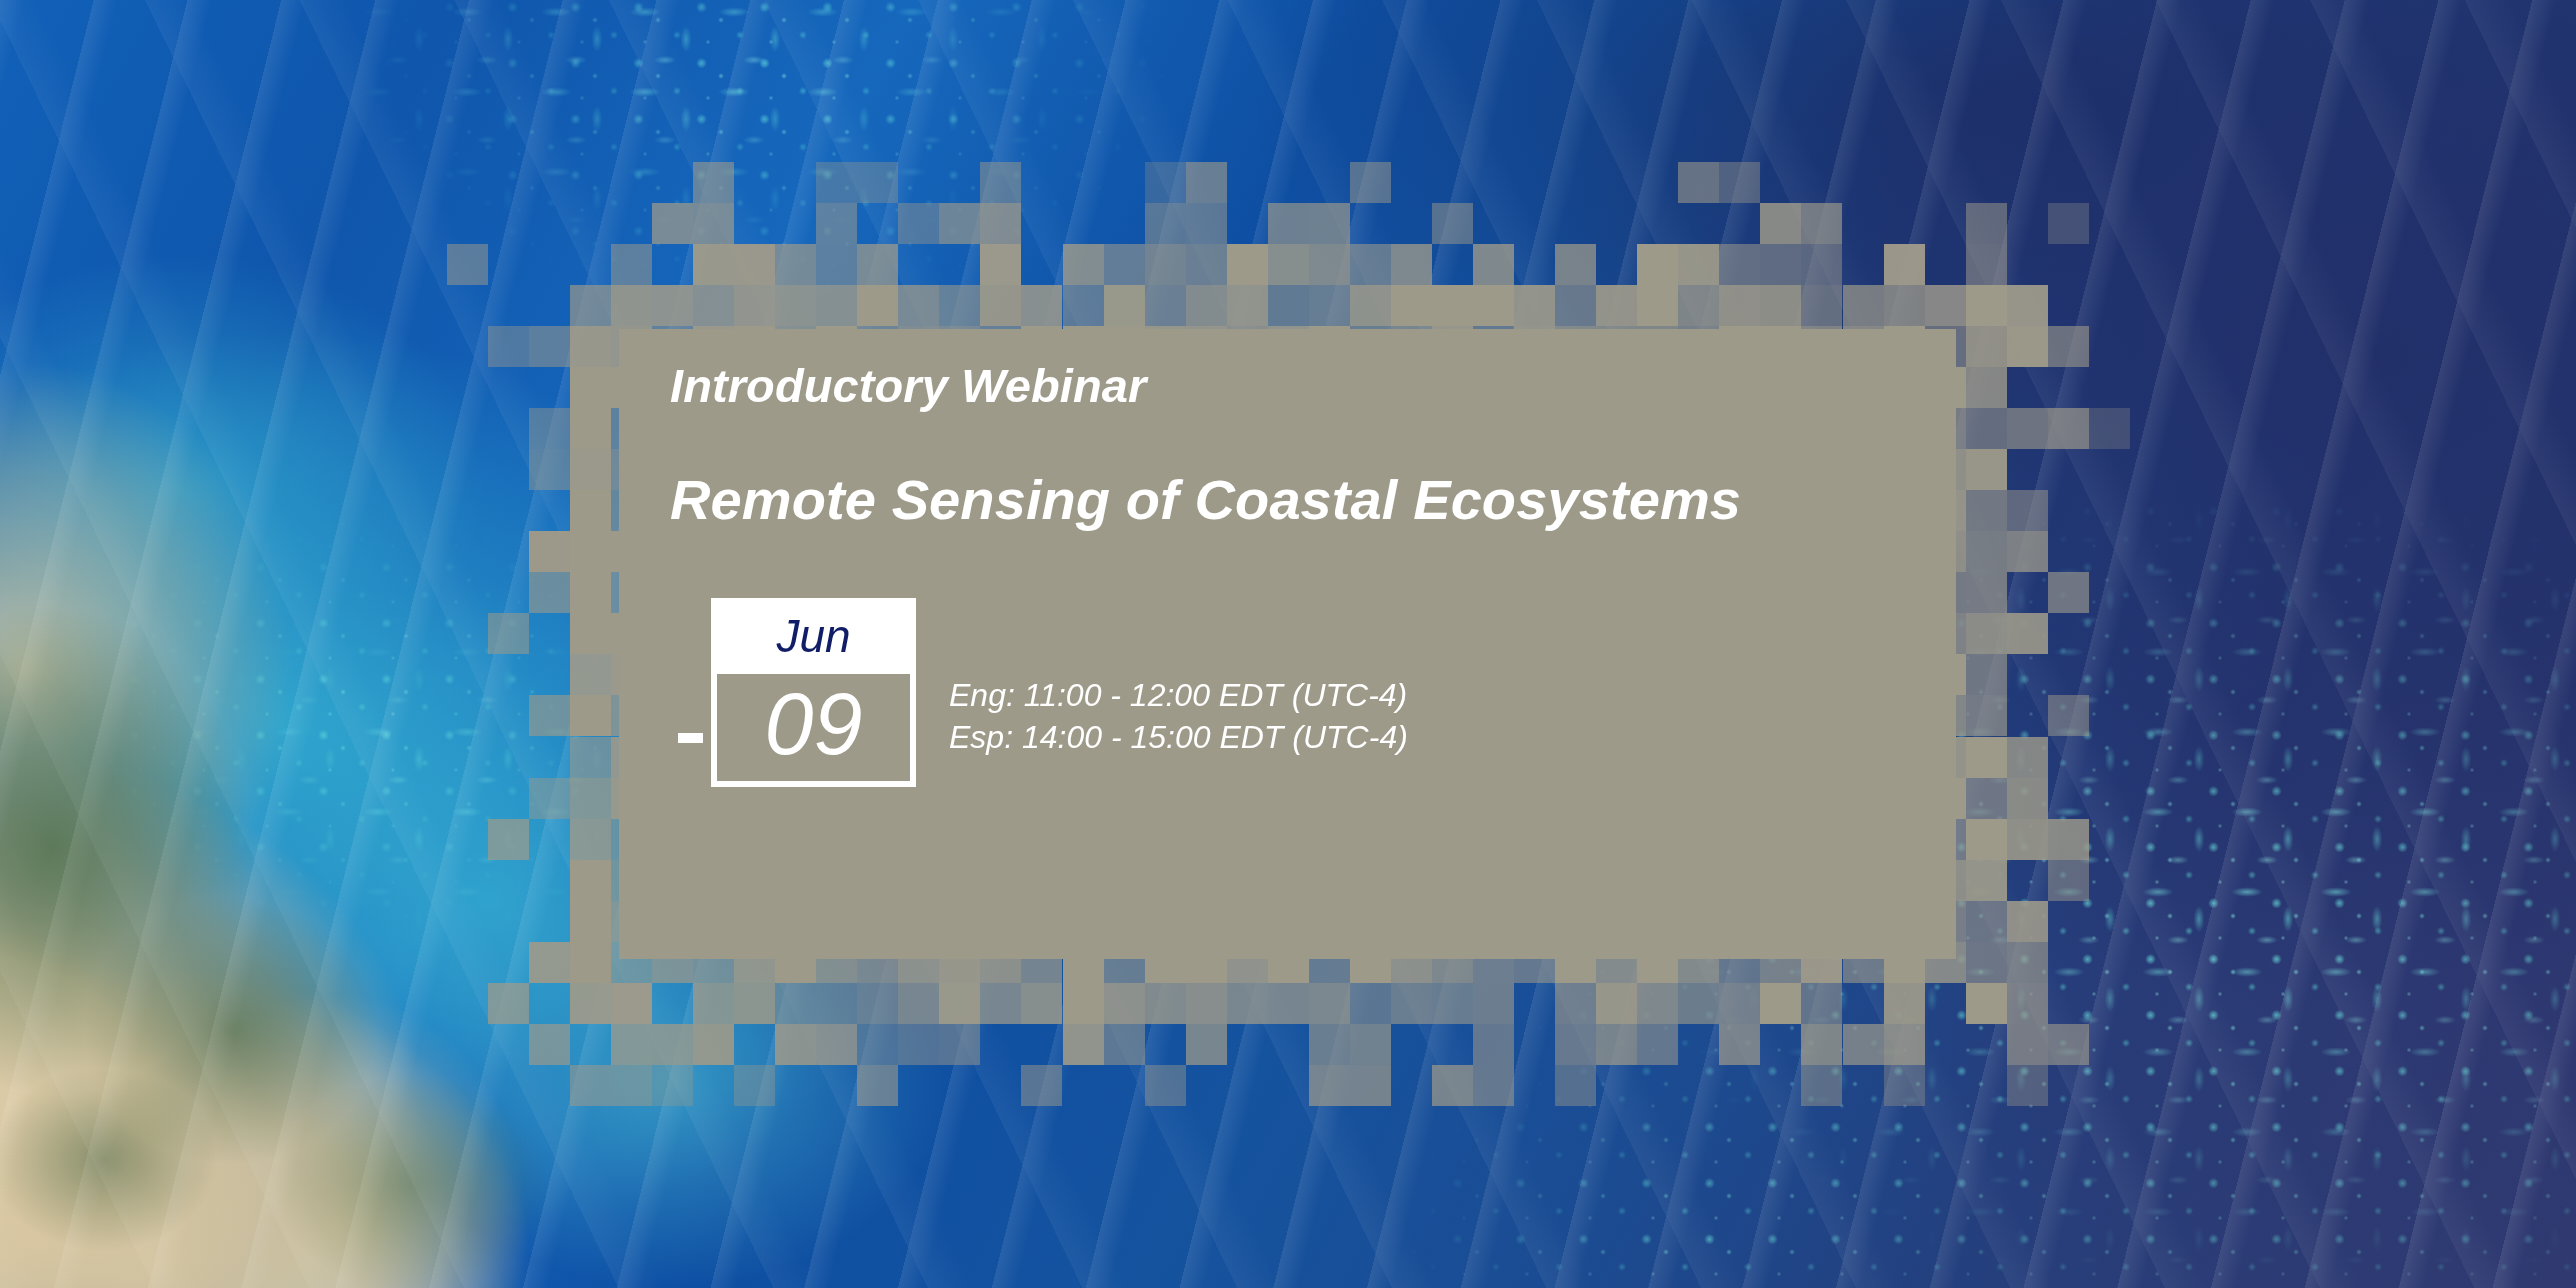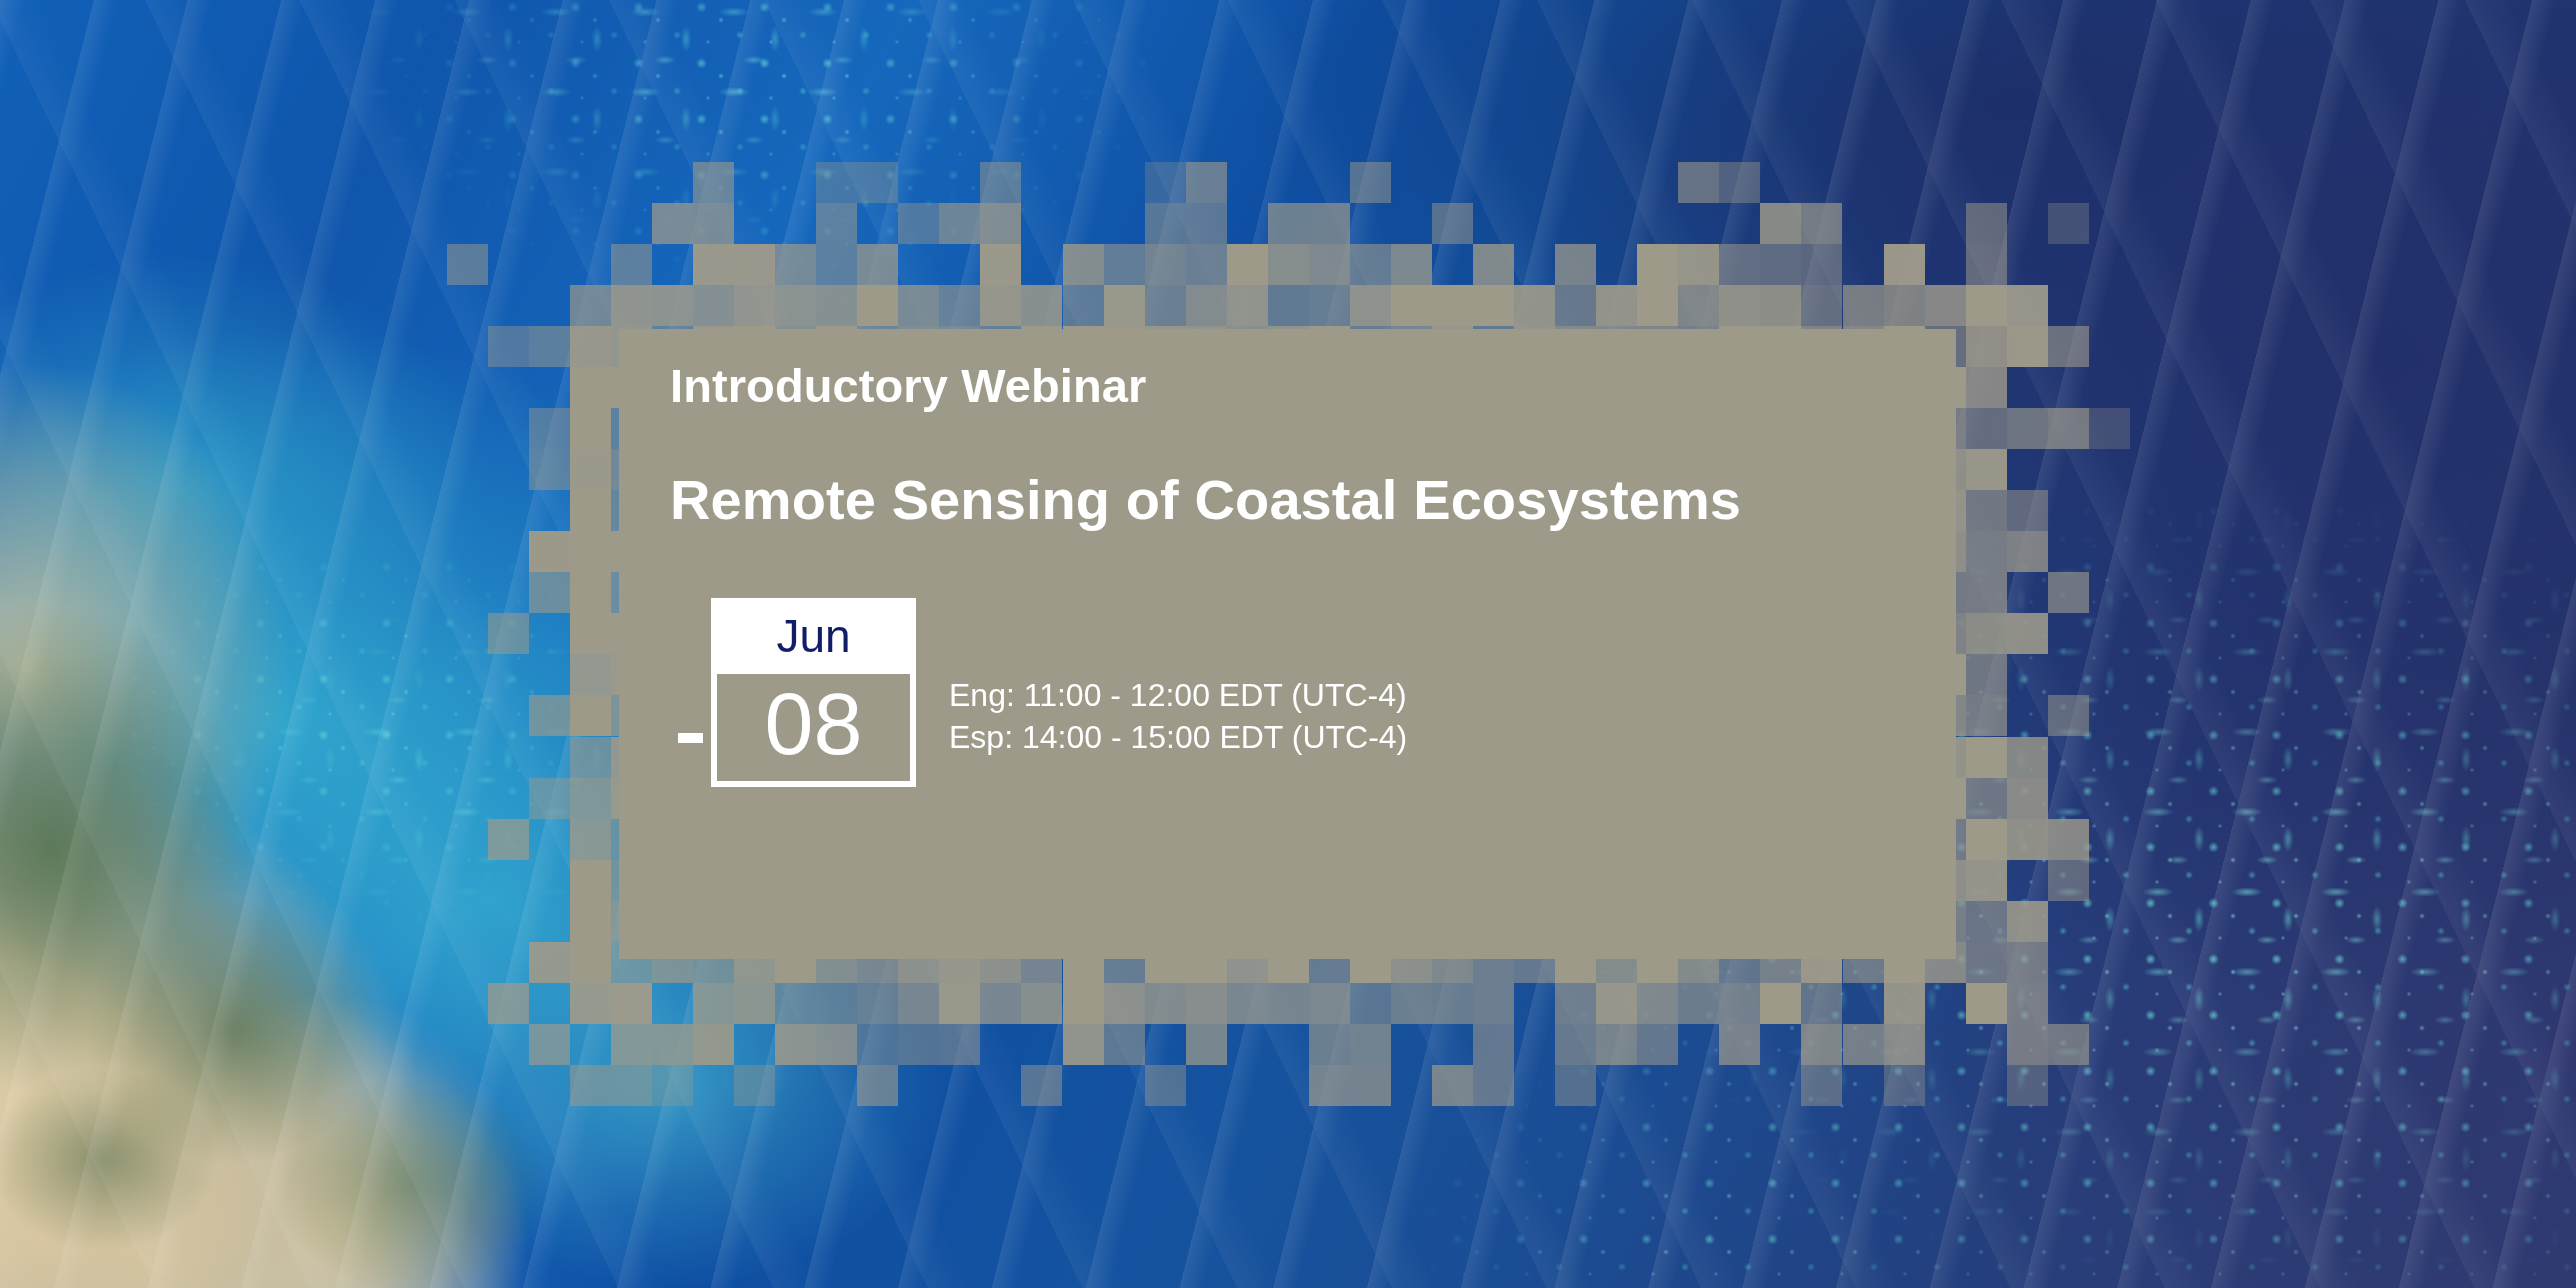--- a/index.html
+++ b/index.html
@@ -7,20 +7,21 @@
     padding: 0;
     background: #0b2e6b;
   }
   #stage {
     position: relative;
     width: 2576px;
     height: 1288px;
     overflow: hidden;
     font-family: "Liberation Sans", sans-serif;
     background: #10448f;
+    font-style: italic;
   }
 
   
   #bg {
     position: absolute;
     inset: 0;
     background-color: #0f54a8;
   }
   .bglayer { position: absolute; inset: 0; }
 
@@ -556,21 +557,21 @@
 
     <div class="daterow">
 
 
       <div class="dash">
         <i></i>
       </div>
 
       <div class="datecard">
         <div class="dc-month">Jun</div>
-        <div class="dc-day">08</div>
+        <div class="dc-day">09</div>
       </div>
 
       <div class="times">
         <div class="timeline">Eng: 11:00 - 12:00 EDT (UTC-4)</div>
         <div class="timeline">Esp: 14:00 - 15:00 EDT (UTC-4)</div>
       </div>
 
     </div>
   </div>
 </div>

